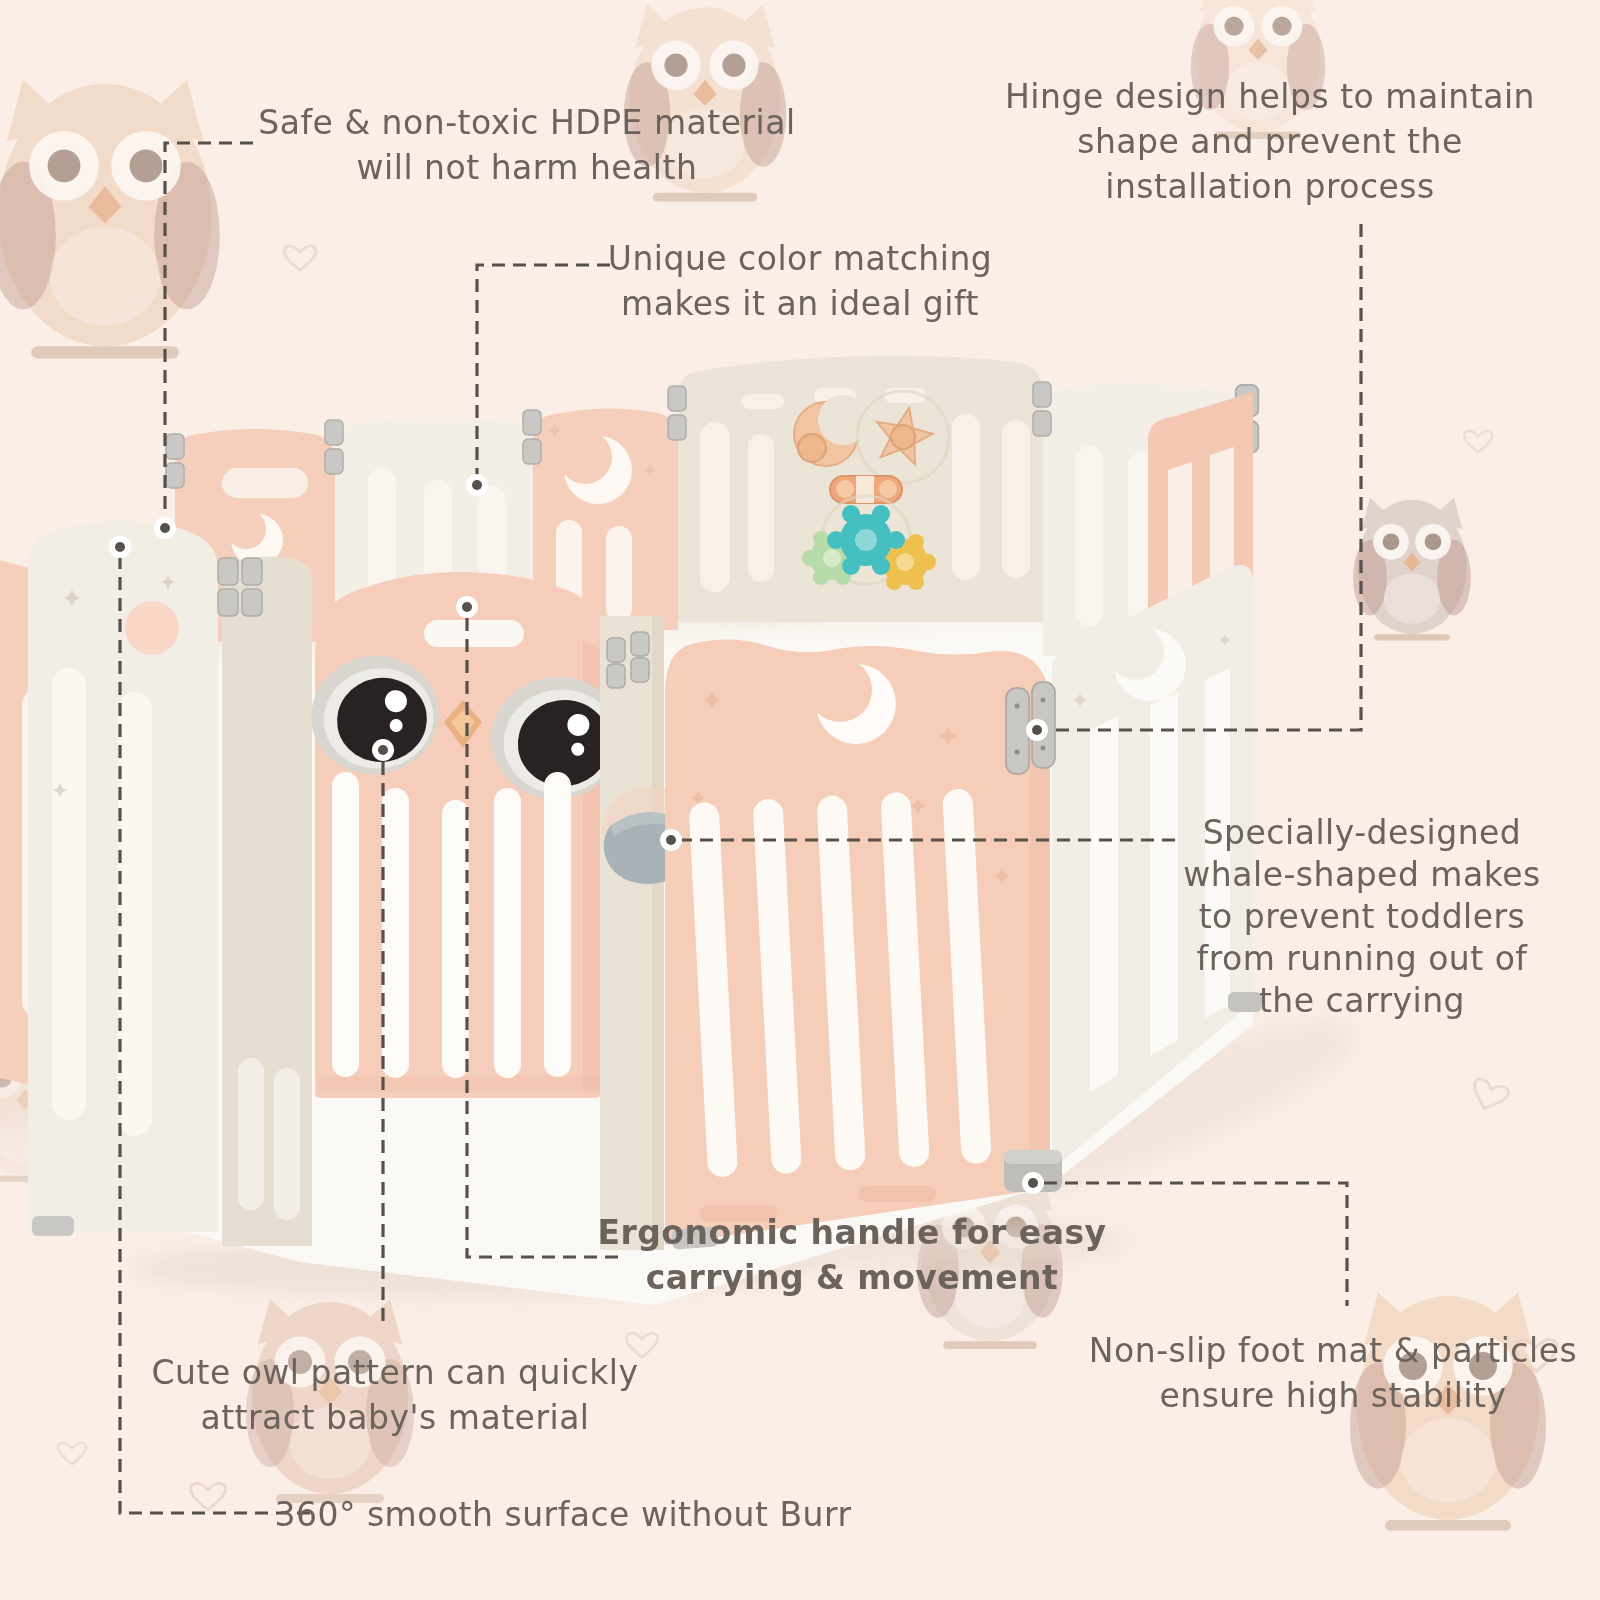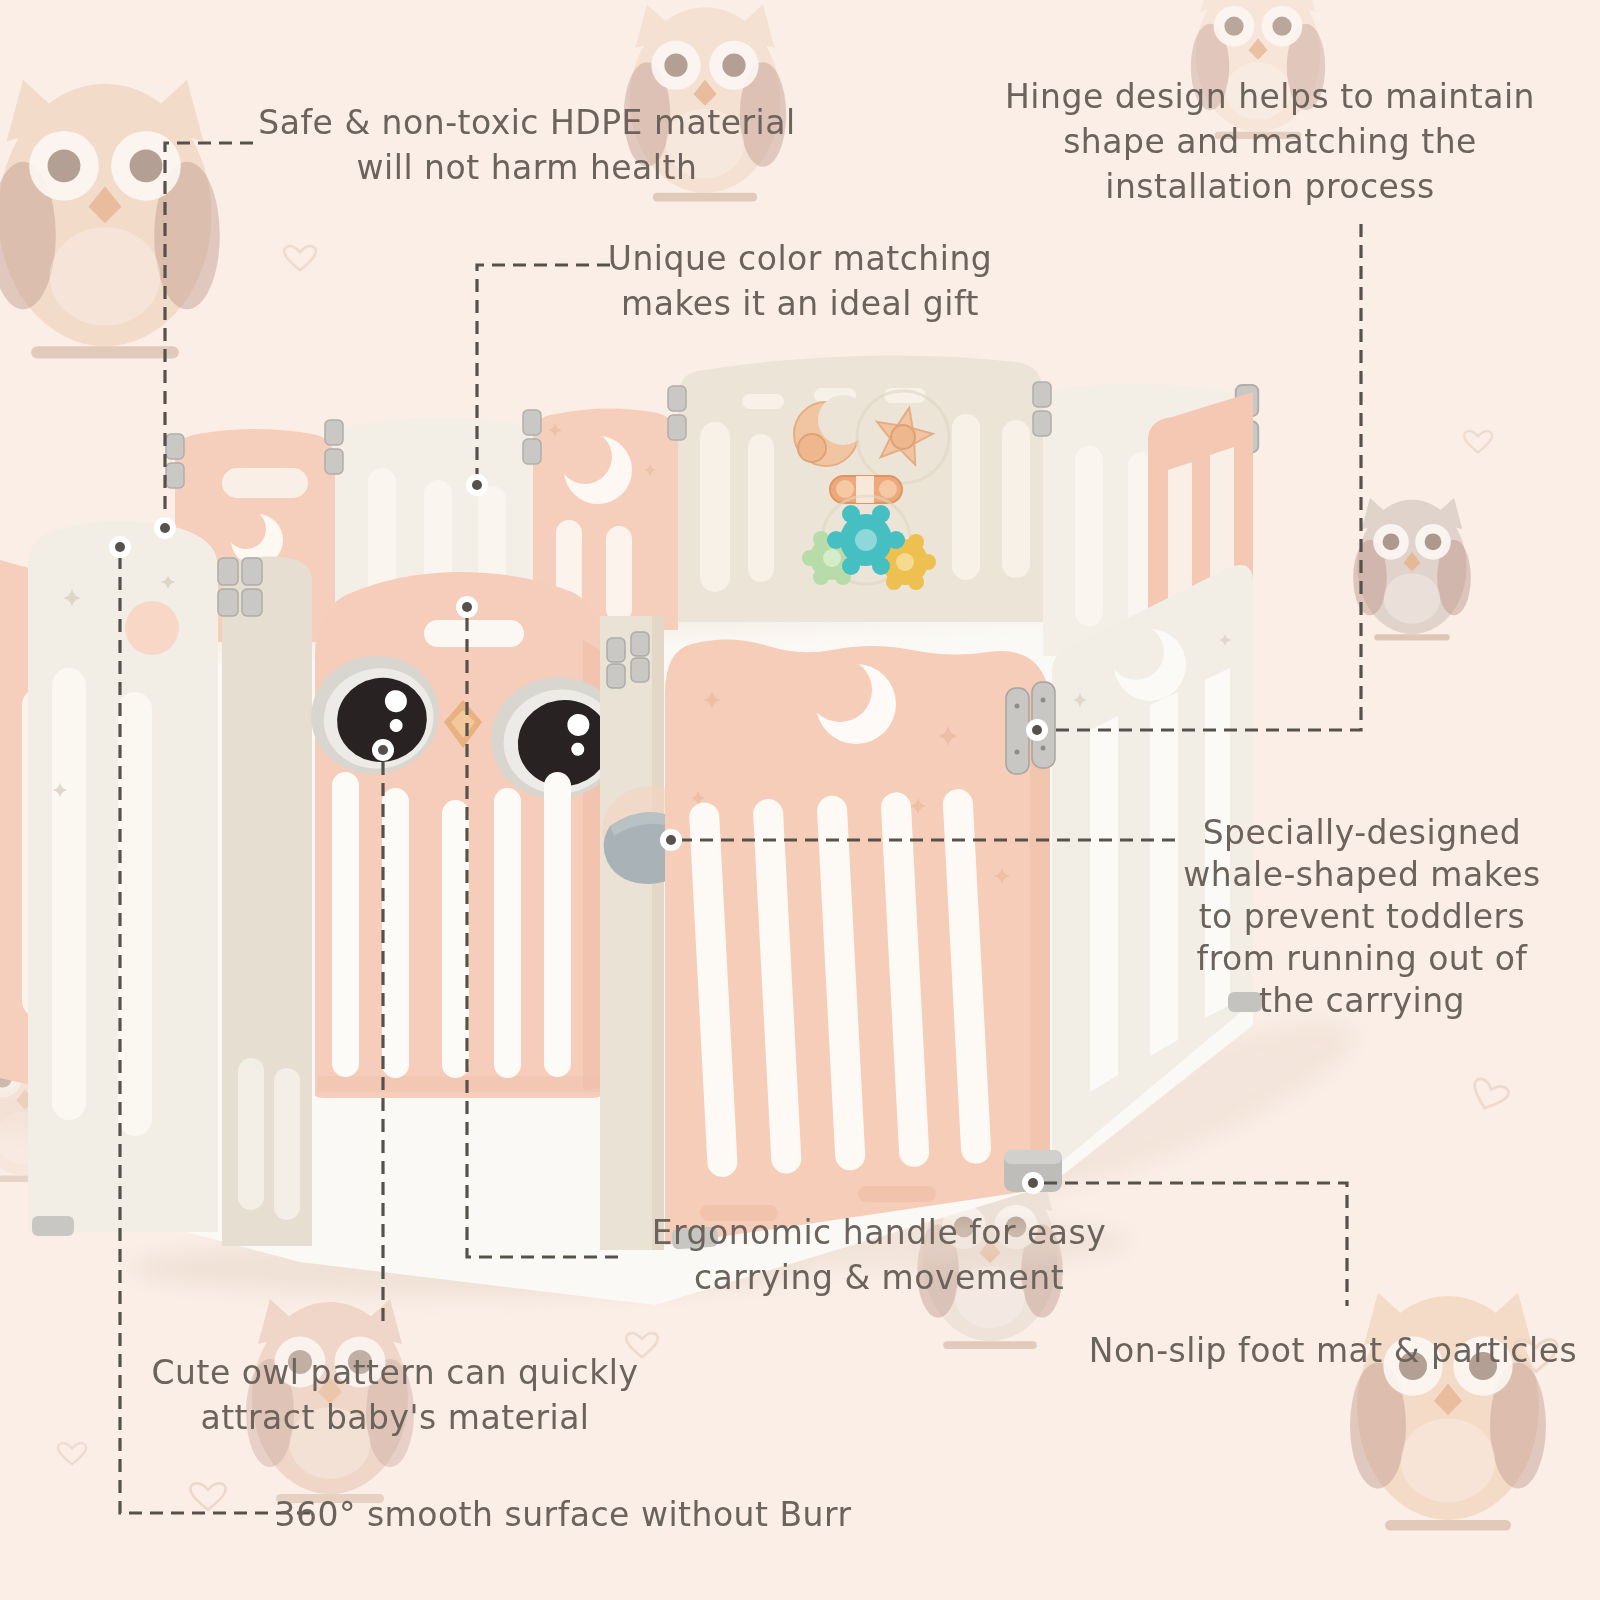--- a/index.html
+++ b/index.html
@@ -368,43 +368,44 @@
     <div>will not harm health</div>
   </div>
 
   <div class="callout" style="left:800px;top:236px;">
     <div>Unique color matching</div>
     <div>makes it an ideal gift</div>
   </div>
 
   <div class="callout" style="left:1270px;top:74px;">
     <div>Hinge design helps to maintain</div>
-    <div>shape and matching the</div>
+    <div>shape and prevent the</div>
     <div>installation process</div>
   </div>
 
   <div class="callout small-lh" style="left:1362px;top:812px;">
     <div>Specially-designed</div>
     <div>whale-shaped makes</div>
     <div>to prevent toddlers</div>
     <div>from running out of</div>
     <div>the carrying</div>
   </div>
 
-  <div class="callout" style="left:879px;top:1210px;">
+  <div class="callout" style="left:852px;top:1210px;font-weight:bold;">
     <div>Ergonomic handle for easy</div>
     <div>carrying &amp; movement</div>
   </div>
 
   <div class="callout" style="left:395px;top:1350px;">
     <div>Cute owl pattern can quickly</div>
     <div>attract baby's material</div>
   </div>
 
   <div class="callout" style="left:1333px;top:1328px;">
     <div>Non-slip foot mat &amp; particles</div>
+    <div>ensure high stability</div>
   </div>
 
   <div class="callout" style="left:563px;top:1492px;">
     <div>360° smooth surface without Burr</div>
   </div>
 
 </div>
 
 </body></html>

